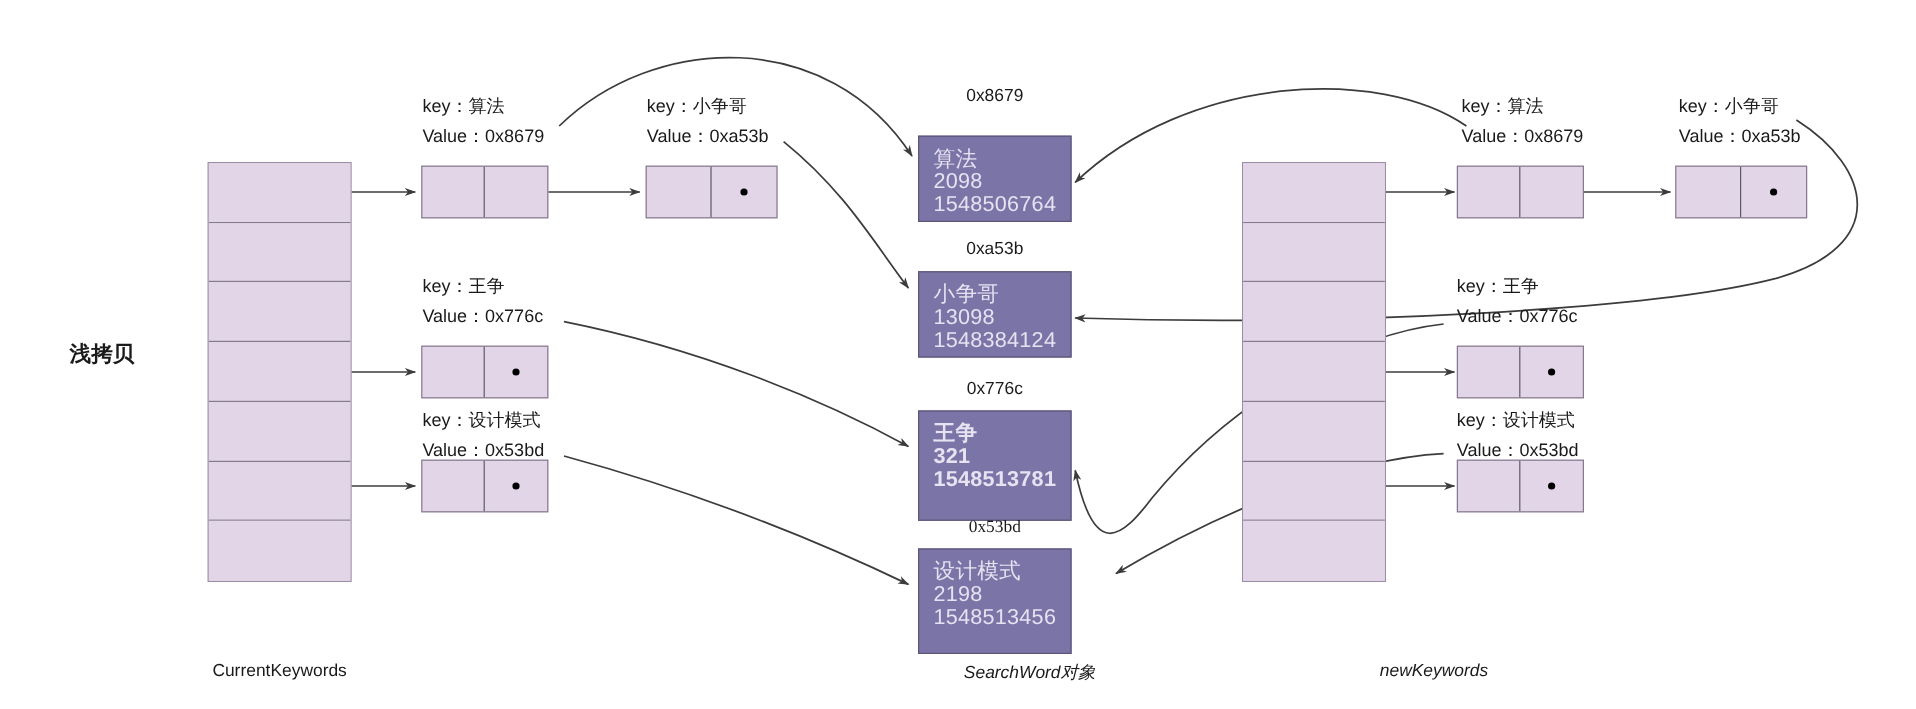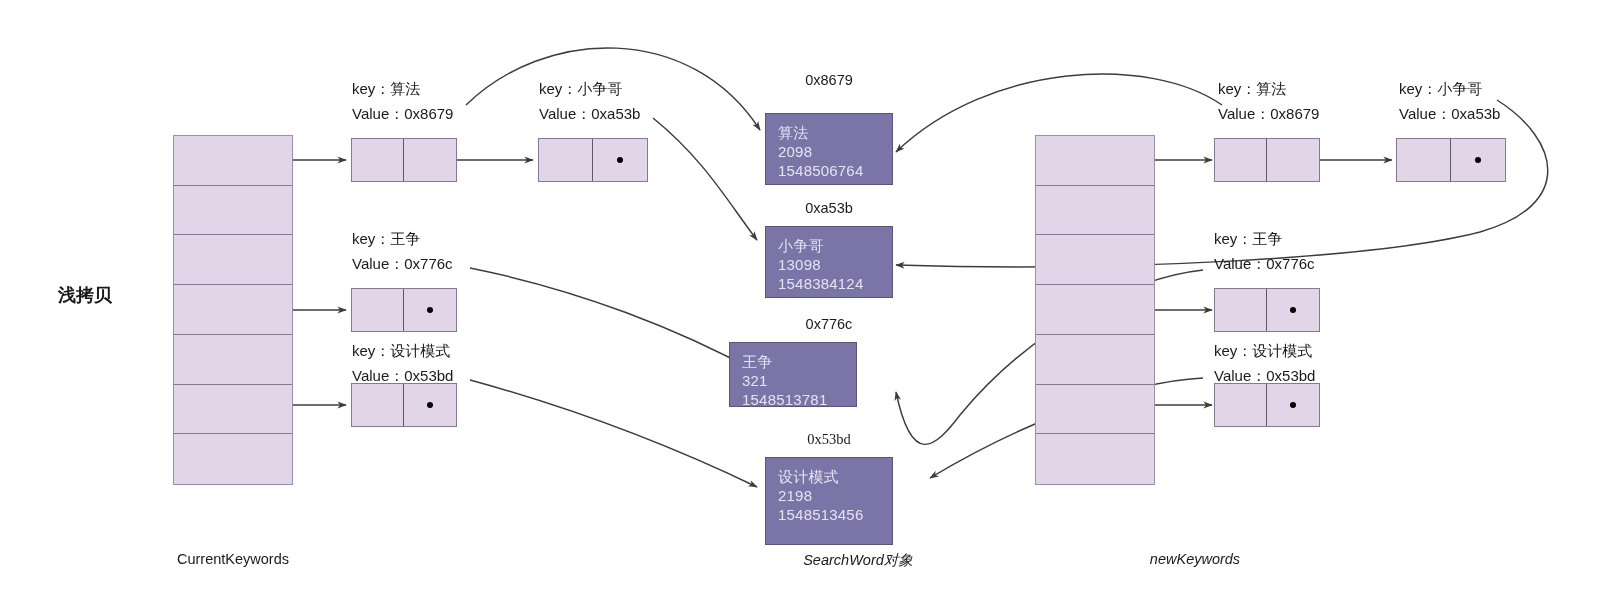--- a/index.html
+++ b/index.html
@@ -78,21 +78,21 @@
   }
 
   
   .obj-box {
     position: absolute;
     box-sizing: border-box;
     border: 1.6px solid #5d5478;
     background: #7b74a6;
     color: #e6e2f2;
     padding: 9px 0 0 12px;
-    font-size: 15px;
+    font-size: 18px;
     line-height: 19px;
     letter-spacing: .2px;
   }
   .obj-box .ln { display: block; white-space: nowrap; }
   .obj-addr {
     position: absolute;
     font-size: 14.5px;
     color: #1a1a1a;
     white-space: nowrap;
     text-align: center;
@@ -242,21 +242,21 @@
     </div>
 
     <div class="obj-addr" style="left:704px; top:200px; width:250px;">0xa53b</div>
     <div class="obj-box" style="left:765px; top:226px; width:128px; height:72px;">
       <span class="ln">小争哥</span>
       <span class="ln">13098</span>
       <span class="ln">1548384124</span>
     </div>
 
     <div class="obj-addr" style="left:704px; top:316px; width:250px;">0x776c</div>
-    <div class="obj-box" style="left:729px; top:342px; width:128px; height:65px;">
+    <div class="obj-box" style="left:765px; top:342px; width:128px; height:92px;font-weight:bold;">
       <span class="ln">王争</span>
       <span class="ln">321</span>
       <span class="ln">1548513781</span>
     </div>
 
     <div class="obj-addr" style="left:704px; top:431px; width:250px;font-family:Liberation Serif, serif;">0x53bd</div>
     <div class="obj-box" style="left:765px; top:457px; width:128px; height:88px;">
       <span class="ln">设计模式</span>
       <span class="ln">2198</span>
       <span class="ln">1548513456</span>

